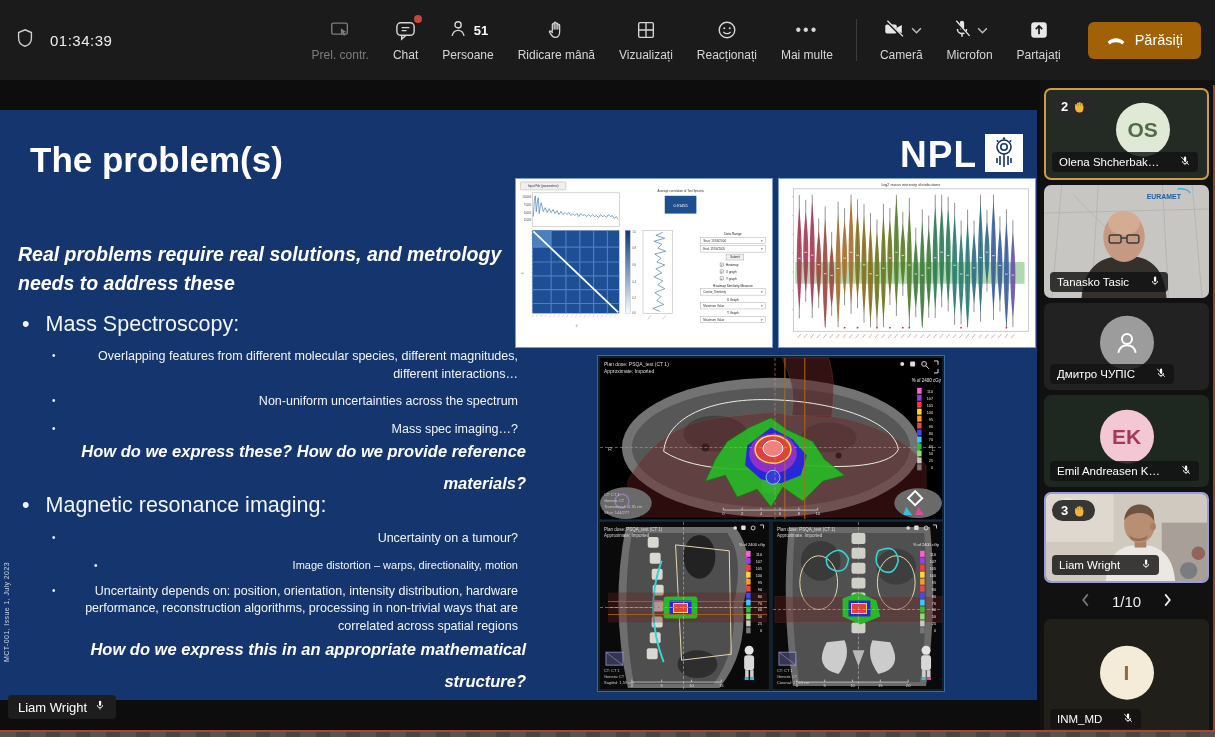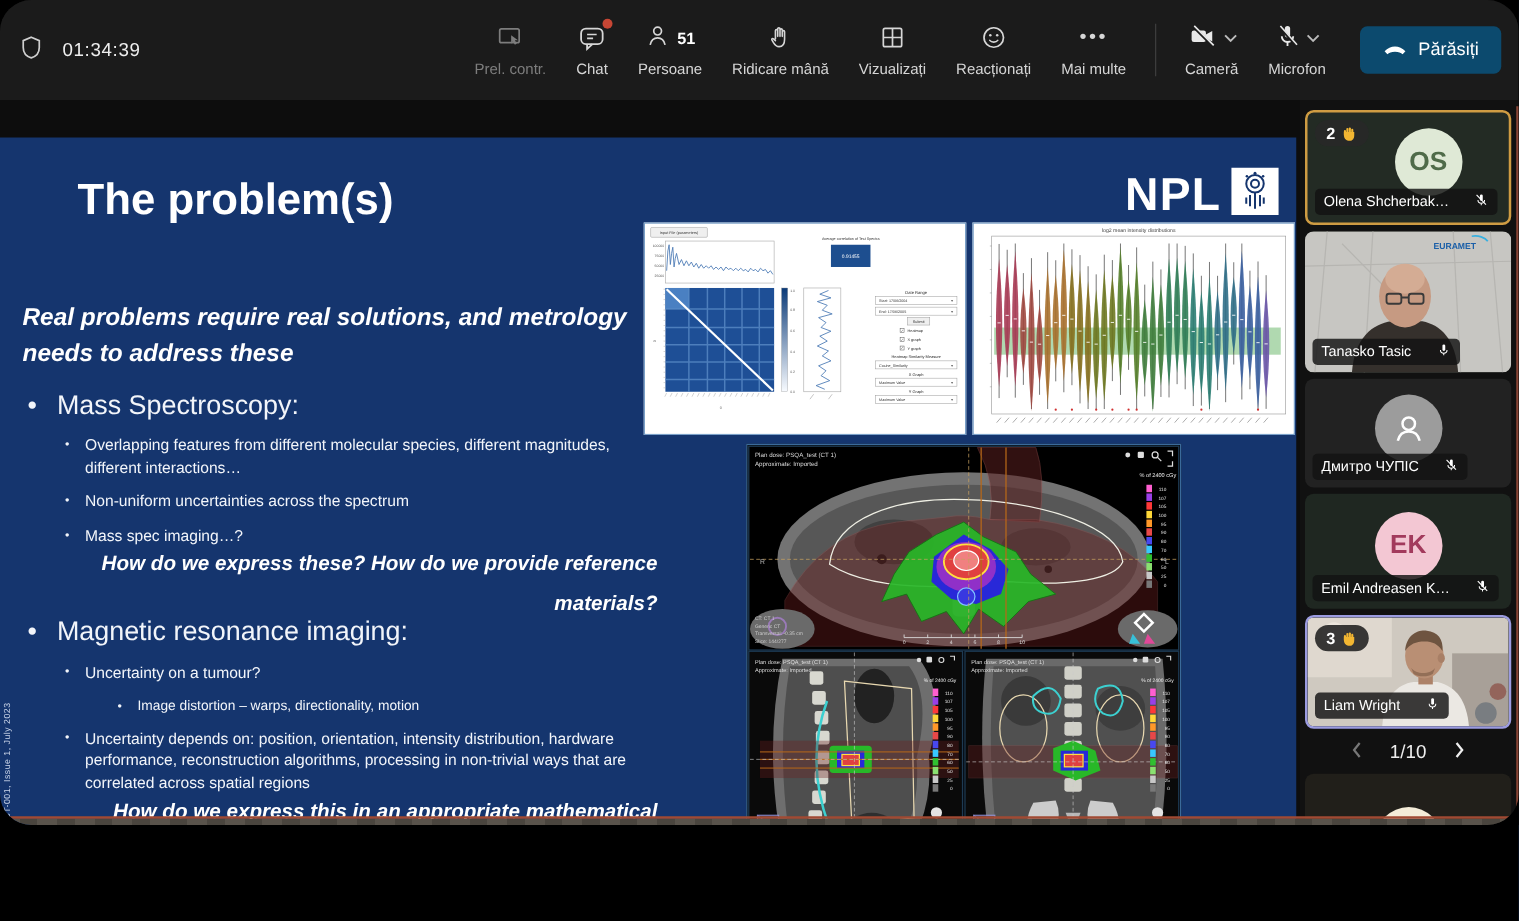--- a/index.html
+++ b/index.html
@@ -1,39 +1,39 @@
 <!DOCTYPE html>
 <html><head>
 <meta charset="utf-8">
 <style>
   html,body{margin:0;padding:0;background:#000;}
   *{box-sizing:border-box;}
-  .app{position:relative;width:1215px;height:660px;overflow:hidden;background:#0d0d0d;font-family:"Liberation Sans",sans-serif;color:#fff;border-radius:25px;}
+  .app{position:relative;width:1215px;height:737px;overflow:hidden;background:#0d0d0d;font-family:"Liberation Sans",sans-serif;color:#fff;}
   
   .toolbar{position:absolute;top:0;left:0;right:0;height:80px;background:#1b1b1b;display:flex;align-items:center;padding:0 14px;z-index:5;}
   .tb-left{display:flex;align-items:center;gap:14px;margin-right:auto;}
   .timer{font-size:15px;color:#eee;letter-spacing:.5px;}
   .tb-right{display:flex;align-items:center;gap:2px;}
   .tb-btn{background:none;border:none;color:#d6d6d6;display:flex;flex-direction:column;align-items:center;gap:6px;padding:6px 11px;font-family:inherit;font-size:12px;cursor:pointer;}
   .tb-btn .ico{height:24px;display:flex;align-items:center;gap:4px;position:relative;}
   .tb-btn.dim{color:#7d7d7d;}
   .tb-divider{width:1px;height:42px;background:#3c3c3c;margin:0 10px;}
   .dot{position:absolute;top:-3px;right:-5px;width:8px;height:8px;border-radius:50%;background:#c74634;}
   .count{font-size:13px;font-weight:bold;color:#fff;}
-  .leave-btn{display:flex;align-items:center;gap:9px;background:#0c4a6e;border:none;border-radius:6px;color:#fff;font-family:inherit;font-size:14.5px;padding:10px 18px;margin-left:14px;cursor:pointer;}
+  .leave-btn{display:flex;align-items:center;gap:9px;background:#a16207;border:none;border-radius:6px;color:#fff;font-family:inherit;font-size:14.5px;padding:10px 18px;margin-left:14px;cursor:pointer;}
   
   .stage{position:absolute;top:80px;left:0;width:1040px;bottom:0;background:#0d0d0d;}
   .slide{position:absolute;left:0;top:30px;width:1037px;height:590px;background:#15356e;overflow:hidden;}
   .side-note{position:absolute;left:3px;bottom:38px;writing-mode:vertical-rl;transform:rotate(180deg);font-size:7px;color:#c9d4e8;letter-spacing:.4px;}
-  .slide-title{position:absolute;left:30px;top:30px;font-size:35px;font-weight:bold;margin-left:32px;}
+  .slide-title{position:absolute;left:30px;top:30px;font-size:35px;font-weight:bold;}
   .npl{position:absolute;right:14px;top:24px;display:flex;align-items:center;gap:8px;}
   .npl-text{font-size:37px;font-weight:800;letter-spacing:1px;}
   .intro{position:absolute;left:18px;top:130px;width:508px;font-size:19.5px;font-weight:bold;font-style:italic;line-height:1.5;}
   .l1{position:absolute;left:22px;display:flex;gap:16px;font-size:21.5px;color:#f2f5fa;}
-  .sub{position:absolute;left:68px;width:450px;font-size:12.5px;line-height:1.4;color:#f2f5fa;}
+  .sub{position:absolute;left:68px;width:450px;font-size:12.5px;line-height:1.4;color:#f2f5fa;text-align:right;}
   .sub .it{position:relative;padding-left:0;margin-bottom:10px;}
   .sub .it::before{content:"•";position:absolute;left:-16px;font-size:10px;top:1px;}
   .sub3{margin-left:42px;font-size:11px;}
   .sub3::before{left:-14px;}
   .q{position:absolute;left:30px;width:496px;text-align:right;font-size:16.5px;font-weight:bold;font-style:italic;line-height:1.95;}
   .fig{position:absolute;background:#fff;}
   .fig svg{display:block;}
   .presenter-pill{position:absolute;left:8px;top:615px;background:#1d1d1d;border-radius:4px;padding:4px 10px;font-size:13px;display:flex;align-items:center;gap:7px;}
   
   .sidebar{position:absolute;top:80px;right:0;width:175px;bottom:0;background:#111;padding:8px 6px 0 4px;display:flex;flex-direction:column;gap:5px;}
@@ -149,20 +149,29 @@
                 <path d="M7,12 a5,5 0 0 0 10,0" fill="none" stroke="#e8e8e8" stroke-width="1.6"></path>
                 <line x1="12" y1="17" x2="12" y2="20.5" stroke="#e8e8e8" stroke-width="1.6"></line>
                 <line x1="5" y1="3.5" x2="19.5" y2="20" stroke="#1b1b1b" stroke-width="2.6"></line>
                 <line x1="5.8" y1="3" x2="20.3" y2="19.5" stroke="#e8e8e8" stroke-width="1.4"></line>
               </svg></span>
             <span><svg width="11" height="7" viewBox="0 0 10 6">
                 <path d="M1,1 L5,5 L9,1" stroke="#bbb" fill="none" stroke-width="1.4"></path>
               </svg></span>
           </span>
         <span>Microfon</span>
+      </button>
+      <button class="tb-btn">
+        <span class="ico">
+            <svg width="22" height="22" viewBox="0 0 24 24">
+              <rect x="3.5" y="3.5" width="17" height="17" rx="3.5" fill="#e8e8e8"></rect>
+              <path d="M12,16.5 V8 M8.5,11 L12,7.5 L15.5,11" stroke="#1b1b1b" stroke-width="1.9" fill="none"></path>
+            </svg>
+          </span>
+        <span>Partajați</span>
       </button>
       <button class="leave-btn">
         <span><svg width="20" height="14" viewBox="0 0 24 14">
               <path d="M2,10.5 C7.5,4.5 16.5,4.5 22,10.5 L19.3,13.5 C17.6,11.8 15.6,11 12,11 C8.4,11 6.4,11.8 4.7,13.5 Z" fill="#fff"></path>
             </svg></span>
         <span>Părăsiți</span>
       </button>
     </div>
   </header>
 

